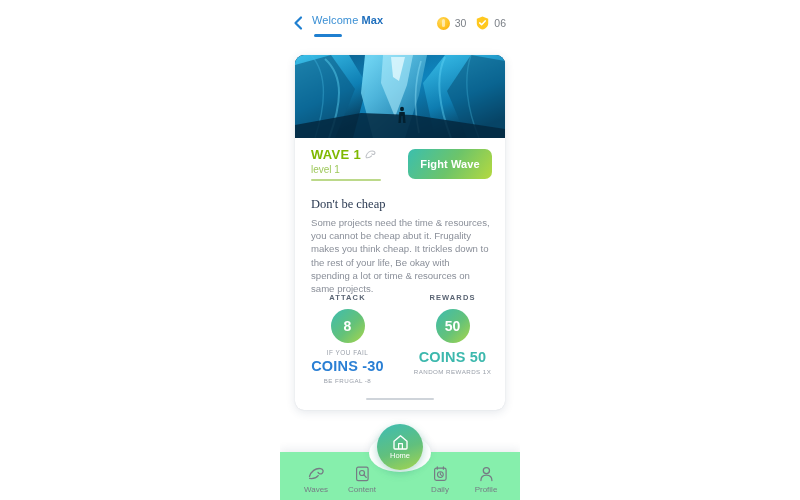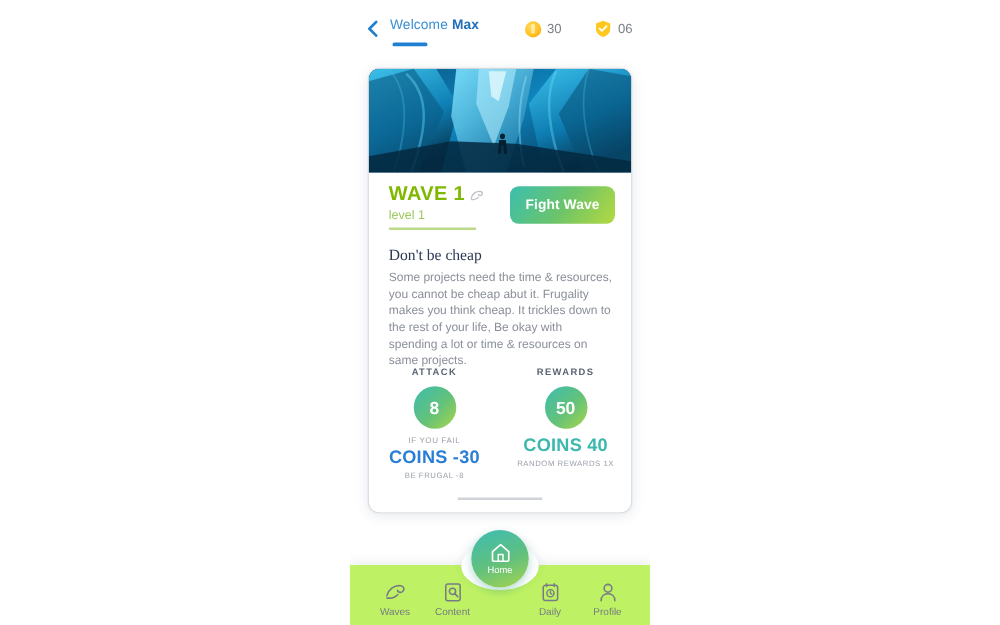--- a/index.html
+++ b/index.html
@@ -66,21 +66,21 @@
     border-radius: 2px;
     background: #1f7fd0;
   }
 
   #stats-row {
     position: absolute;
     right: 14px;
     top: 16px;
     display: flex;
     align-items: center;
-    gap: 27px;
+    gap: 10px;
   }
   .stat-chip {
     display: flex;
     align-items: center;
     gap: 5px;
   }
   .stat-val {
     font-size: 10.5px;
     color: #7a7f86;
   }
@@ -145,21 +145,21 @@
     position: absolute;
     left: 16px;
     top: 0;
   }
   #wave-title-line {
     display: flex;
     align-items: center;
     gap: 4px;
   }
   #wave-title {
-    font-size: 16px;
+    font-size: 13px;
     font-weight: bold;
     color: #7fb800;
     letter-spacing: .3px;
     text-align: center;
   }
   #wave-icon { width: 11px; height: 11px; opacity: .55; }
   #wave-icon svg { display: block; }
   #wave-level {
     font-size: 10px;
     color: #9ec85c;
@@ -281,21 +281,21 @@
     width: 240px;
     height: 62px;
     background: #ffffff;
   }
   #nav-bar {
     position: absolute;
     left: 0;
     bottom: 0;
     width: 240px;
     height: 48px;
-    background: #bef264;
+    background: #86efac;
     box-shadow: 0 -2px 9px rgba(40,60,90,.10);
   }
   #nav-notch {
     position: absolute;
     left: 50%;
     transform: translateX(-50%);
     bottom: 28px;
     width: 62px;
     height: 38px;
     background: #ffffff;
@@ -463,21 +463,21 @@
         <div class="stat-circle">8</div>
         <div class="stat-sub">IF YOU FAIL</div>
         <div class="stat-main fail">COINS -30</div>
         <div class="stat-foot">BE FRUGAL -8</div>
       </div>
 
       <div class="stat-col">
         <div class="stat-head">REWARDS</div>
         <div class="stat-circle">50</div>
         <div class="stat-sub"></div>
-        <div class="stat-main reward">COINS 40</div>
+        <div class="stat-main reward">COINS 50</div>
         <div class="stat-foot">RANDOM REWARDS 1X</div>
       </div>
     </div>
 
     <div id="card-handle"></div>
   </div>
 
   <div id="nav-backdrop">
     <div id="nav-bar">
       <div id="nav-notch"></div>

